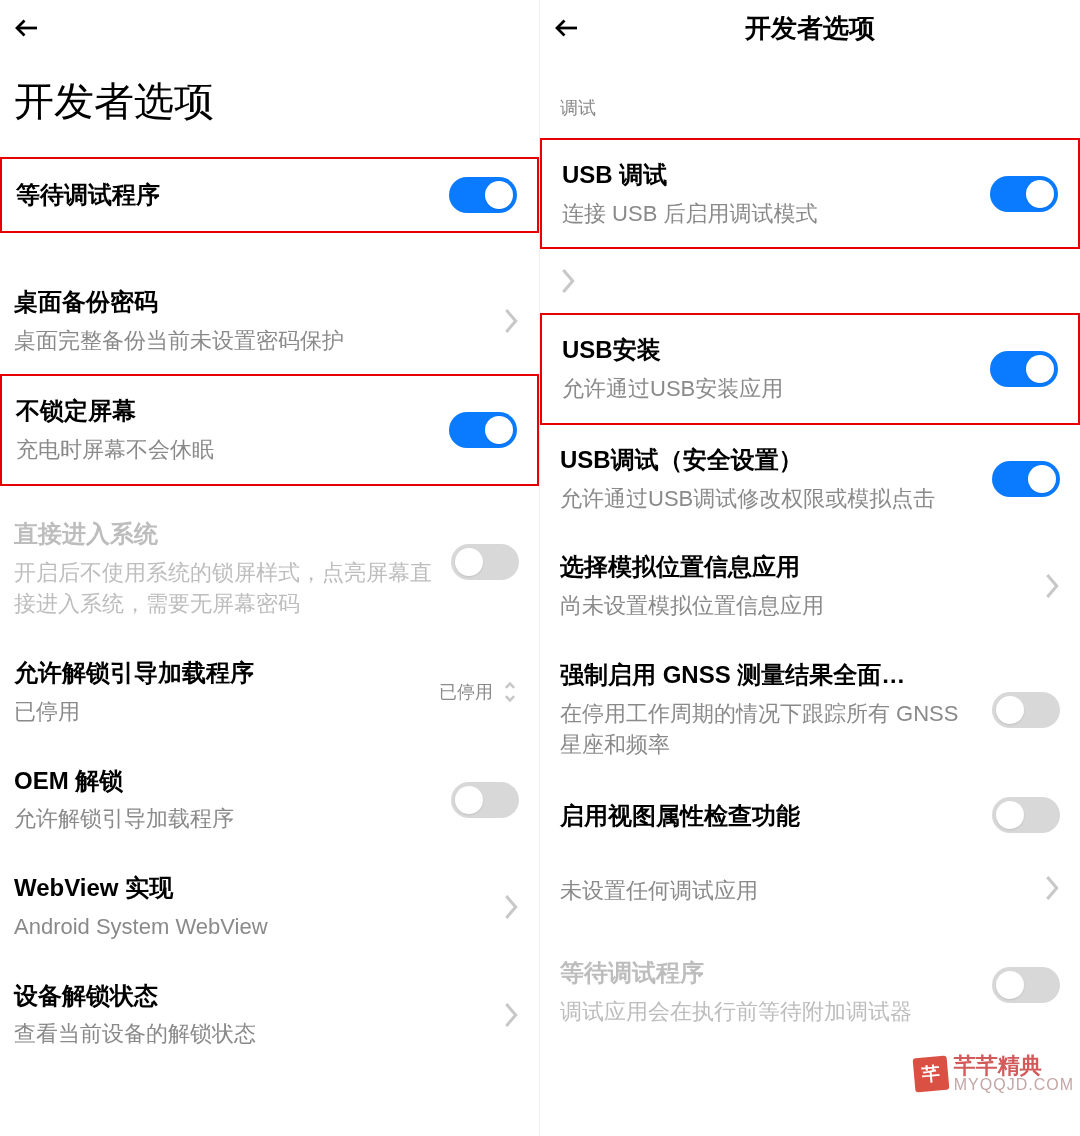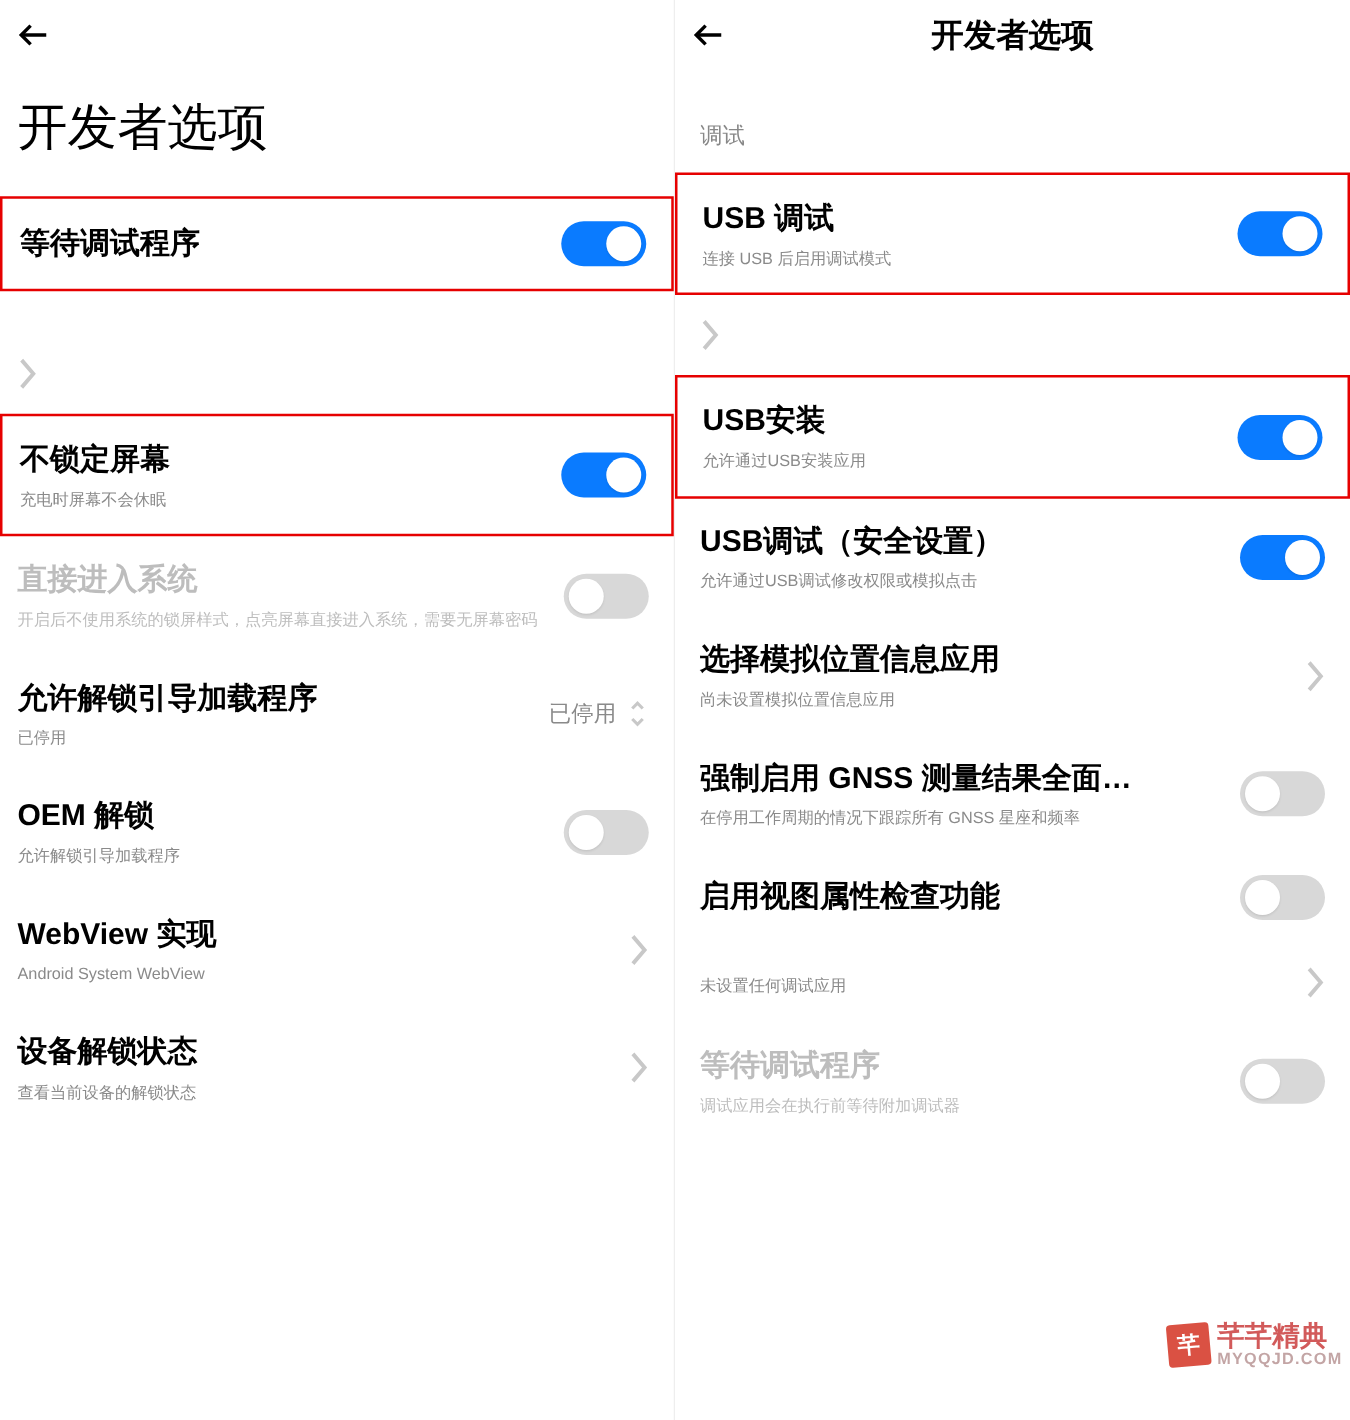--- a/index.html
+++ b/index.html
@@ -16,22 +16,22 @@
     .center-title-wrap { display: flex; align-items: center; justify-content: center; position: relative; height: 56px; }
     .center-title-wrap .back-arrow { position: absolute; left: 12px; top: 50%; transform: translateY(-50%); }
     .center-title { font-size: 26px; font-weight: 700; }
 
     .section-header { font-size: 18px; color: #888; padding: 40px 20px 18px; }
 
     .item { padding: 18px 20px 18px 14px; display: flex; align-items: center; justify-content: space-between; position: relative; }
     .panel-right .item { padding-left: 20px; justify-content: space-between; }
     .item .texts { flex: 1; padding-right: 12px; }
     .item .title { font-size: 24px; font-weight: 600; line-height: 1.4; }
-    .item .subtitle { font-size: 13px; color: #8a8a8a; margin-top: 6px; line-height: 1.45; }
-    .item.disabled .title { color: #bdbdbd; }
+    .item .subtitle { font-size: 22px; color: #8a8a8a; margin-top: 6px; line-height: 1.45; }
+    .item.disabled .title { color: #bdbdbd; margin-top: 13px; }
     .item.disabled .subtitle { color: #bdbdbd; }
 
     .red-box { border: 2px solid #e60000; }
 
     
     .toggle { width: 68px; height: 36px; border-radius: 36px; background: #d8d8d8; position: relative; flex-shrink: 0; }
     .toggle .knob { width: 28px; height: 28px; border-radius: 50%; background: #fff; position: absolute; top: 4px; left: 4px; transition: none; box-shadow: 0 1px 2px rgba(0,0,0,.1); }
     .toggle.on { background: #0a7bff; }
     .toggle.on .knob { left: 36px; }
 
@@ -41,21 +41,21 @@
 
     
     .status-wrap { display: flex; align-items: center; gap: 8px; color: #8a8a8a; font-size: 18px; flex-shrink: 0; }
     .updown { color: #bfbfbf; }
     .updown svg { display: block; }
 
     
     .watermark { position: absolute; right: 6px; bottom: 42px; display: flex; align-items: center; gap: 6px; opacity: .88; }
     .wm-icon { width: 34px; height: 34px; background: #d63a2a; color: #fff; display:flex; align-items:center; justify-content:center; font-weight:700; font-size:18px; border-radius:3px; transform: rotate(-5deg); }
     .wm-text { font-size: 22px; font-weight: 700; color: #c44; line-height:1.05; }
-    .wm-text small { display:block; font-size: 13px; color:#b99; font-weight:700; letter-spacing:1px;text-align:center; }
+    .wm-text small { display:block; font-size: 16px; color:#b99; font-weight:400; letter-spacing:1px;text-align:center; }
   </style>
 </head>
 <body>
 
 <div class="container">
 
   <div class="panel panel-left">
     <div class="topbar">
       <span class="back-arrow">
         <svg width="30" height="30" viewBox="0 0 24 24" fill="none" stroke="#000" stroke-width="2.2">
@@ -70,20 +70,24 @@
         <div class="item red-box">
           <div class="texts">
             <div class="title">等待调试程序</div>
           </div>
           <div class="toggle on">
             <div class="knob"></div>
           </div>
         </div>
         <div style="height:34px"></div>
         <div class="item">
+          <div class="texts">
+            <div class="title">桌面备份密码</div>
+            <div class="subtitle">桌面完整备份当前未设置密码保护</div>
+          </div>
           <span class="chevron">
             <svg width="16" height="28" viewBox="0 0 10 18" fill="none" stroke="#c8c8c8" stroke-width="2">
               <path d="M2 2l6 7-6 7"></path>
             </svg>
           </span>
         </div>
         <div class="item red-box">
           <div class="texts">
             <div class="title">不锁定屏幕</div>
             <div class="subtitle">充电时屏幕不会休眠</div>

